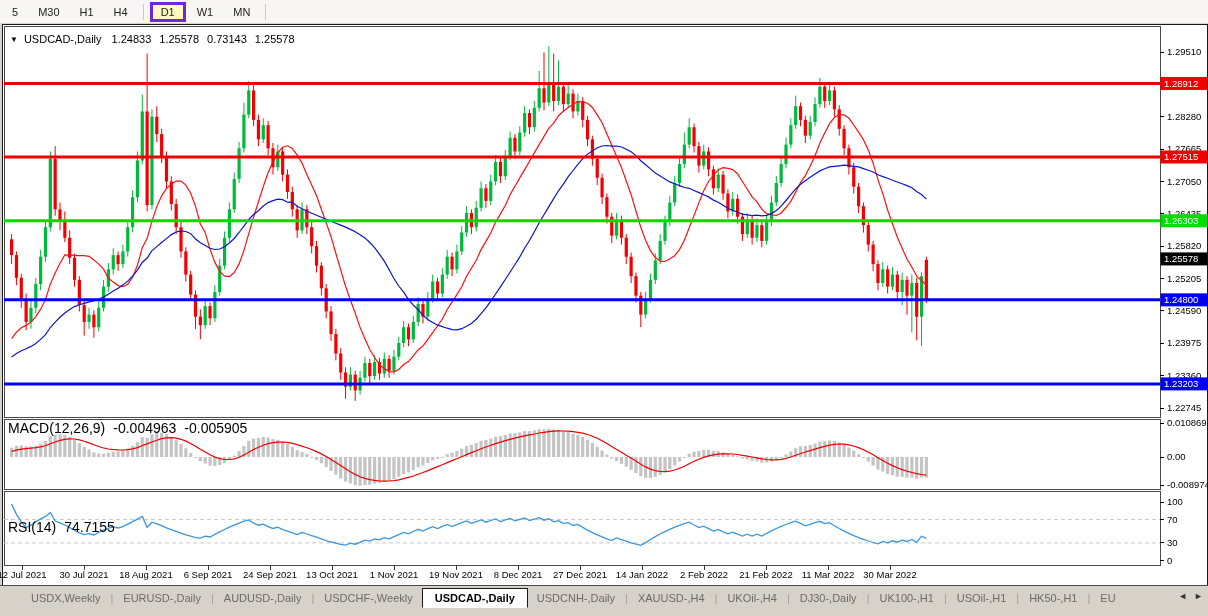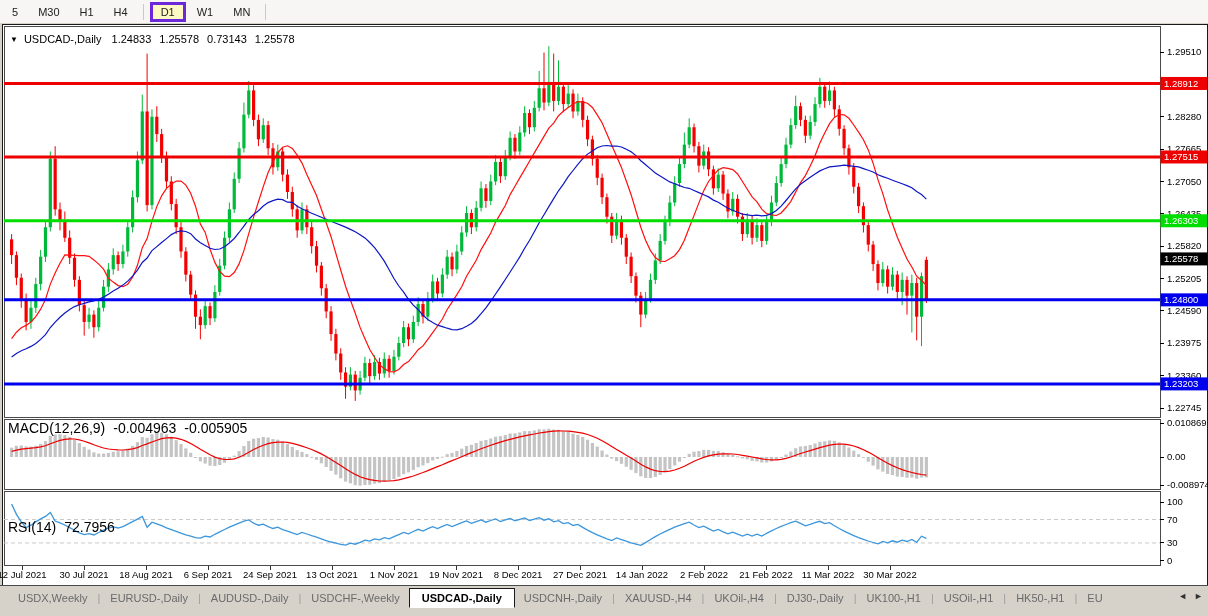--- a/index.html
+++ b/index.html
@@ -17,21 +17,21 @@
   #title-row .sym{margin-right:10px;}
   #title-row .q{margin-right:8px;}
   #dd-icon{font-size:8px;margin-right:6px;color:#000;}
   
   .ind-label{position:absolute;font-size:14px;color:#000;display:flex;}
   .ind-label span{margin-right:8px;}
   #macd-label{left:8px;top:420px;}
   #rsi-label{left:8px;top:493px;margin-top:26px;}
   
   #tabbar{position:absolute;left:0;top:585px;width:1208px;height:24px;background:#d6d2ca;
-    border-top:1px solid #4a4a4a;display:flex;align-items:center;padding-left:9px;box-sizing:border-box;font-size:11px;}
+    border-top:1px solid #4a4a4a;display:flex;align-items:center;padding-left:22px;box-sizing:border-box;font-size:11px;}
   .tab{color:#6a6a6a;padding:3px 9px;white-space:nowrap;}
   .tab.active{background:#ffffff;border:1px solid #1a1a1a;border-bottom:1px solid #fff;color:#000;font-weight:bold;padding:3px 12px;}
   .tab-sep{color:#9f9f9f;padding:0 1px;}
   #tab-arrows{position:absolute;right:5px;top:591px;font-size:9px;color:#333;display:flex;gap:7px;}
   #bottomstrip{position:absolute;left:0;top:609px;width:1208px;height:7px;background:#d6d2ca;}
 </style>
 </head>
 <body>
 
 <div id="screen">
@@ -735,21 +735,21 @@
   </div>
 
   <div id="macd-label" class="ind-label">
     <span>MACD(12,26,9)</span>
     <span>-0.004963</span>
     <span>-0.005905</span>
   </div>
 
   <div id="rsi-label" class="ind-label">
     <span>RSI(14)</span>
-    <span>72.7956</span>
+    <span>74.7155</span>
   </div>
 
   <div id="tabbar">
       <span class="tab">USDX,Weekly</span>
       <span class="tab-sep">|</span>
       <span class="tab">EURUSD-,Daily</span>
       <span class="tab-sep">|</span>
       <span class="tab">AUDUSD-,Daily</span>
       <span class="tab-sep">|</span>
       <span class="tab">USDCHF-,Weekly</span>

